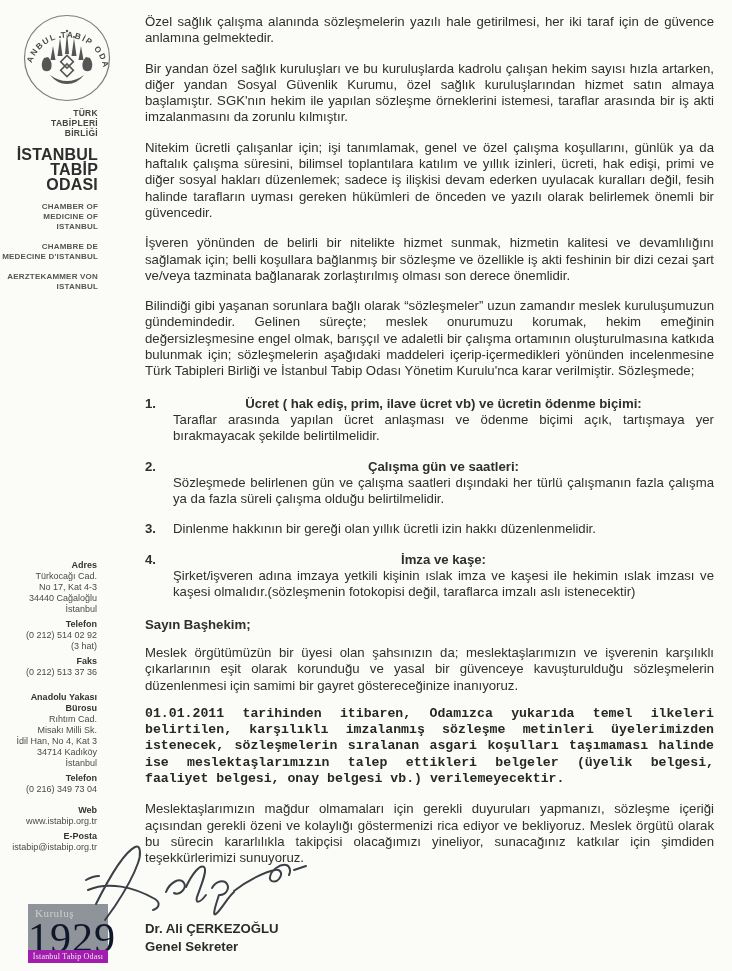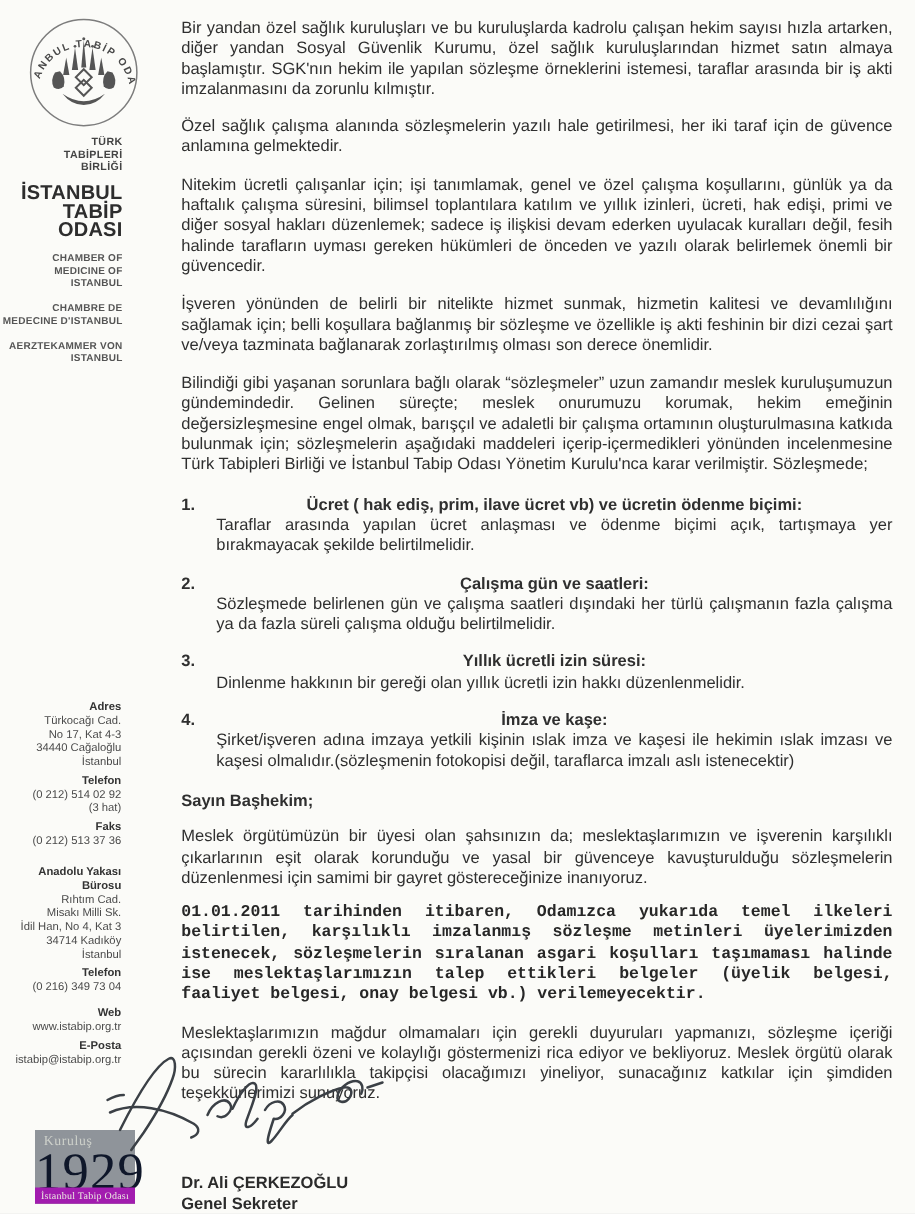--- a/index.html
+++ b/index.html
@@ -118,39 +118,38 @@
   </div>
 
   <div class="badge">
     <div class="kurulus">Kuruluş</div>
     <div class="year">1929</div>
     <div class="strip">İstanbul Tabip Odası</div>
   </div>
 
   <div class="main">
 
+    <div class="para">Özel sağlık çalışma alanında sözleşmelerin yazılı hale getirilmesi, her iki taraf için de güvence anlamına gelmektedir.</div>
     <div class="para">Bir yandan özel sağlık kuruluşları ve bu kuruluşlarda kadrolu çalışan hekim sayısı hızla artarken, diğer yandan Sosyal Güvenlik Kurumu, özel sağlık kuruluşlarından hizmet satın almaya başlamıştır. SGK'nın hekim ile yapılan sözleşme örneklerini istemesi, taraflar arasında bir iş akti imzalanmasını da zorunlu kılmıştır.</div>
-    <div class="para">Özel sağlık çalışma alanında sözleşmelerin yazılı hale getirilmesi, her iki taraf için de güvence anlamına gelmektedir.</div>
     <div class="para">Nitekim ücretli çalışanlar için;  işi tanımlamak, genel ve özel çalışma koşullarını, günlük ya da haftalık çalışma süresini, bilimsel toplantılara katılım ve yıllık izinleri, ücreti, hak edişi, primi ve diğer sosyal hakları düzenlemek; sadece iş ilişkisi devam ederken uyulacak kuralları değil, fesih halinde tarafların uyması gereken hükümleri de önceden ve yazılı olarak belirlemek önemli bir güvencedir.</div>
     <div class="para">İşveren yönünden de belirli bir nitelikte hizmet sunmak, hizmetin kalitesi ve devamlılığını sağlamak için; belli koşullara bağlanmış bir sözleşme ve özellikle iş akti feshinin bir dizi cezai şart ve/veya tazminata bağlanarak zorlaştırılmış olması son derece önemlidir.</div>
     <div class="para gap-lg">Bilindiği gibi yaşanan sorunlara bağlı olarak “sözleşmeler” uzun zamandır meslek kuruluşumuzun gündemindedir. Gelinen süreçte; meslek onurumuzu korumak, hekim emeğinin değersizleşmesine engel olmak, barışçıl ve adaletli bir çalışma ortamının oluşturulmasına katkıda bulunmak için; sözleşmelerin aşağıdaki maddeleri içerip-içermedikleri yönünden incelenmesine Türk Tabipleri Birliği ve İstanbul Tabip Odası Yönetim Kurulu'nca karar verilmiştir. Sözleşmede;</div>
 
     <div class="item">
       <span class="num">1.</span>
       <div class="ttl">Ücret ( hak ediş, prim, ilave ücret vb) ve ücretin ödenme biçimi:</div>
       <div>Taraflar arasında yapılan ücret anlaşması ve ödenme biçimi açık, tartışmaya yer bırakmayacak şekilde belirtilmelidir.</div>
     </div>
     <div class="item">
       <span class="num">2.</span>
       <div class="ttl">Çalışma gün ve saatleri:</div>
       <div>Sözleşmede belirlenen gün ve çalışma saatleri dışındaki her türlü çalışmanın fazla çalışma ya da fazla süreli çalışma olduğu belirtilmelidir.</div>
     </div>
     <div class="item">
       <span class="num">3.</span>
-      <div class="ttl">Yıllık ücretli izin süresi:</div>
       <div>Dinlenme hakkının bir gereği olan yıllık ücretli izin hakkı düzenlenmelidir.</div>
     </div>
     <div class="item gap-lg">
       <span class="num">4.</span>
       <div class="ttl">İmza ve kaşe:</div>
       <div>Şirket/işveren adına imzaya yetkili kişinin ıslak imza ve kaşesi ile hekimin ıslak imzası ve kaşesi olmalıdır.(sözleşmenin fotokopisi değil, taraflarca imzalı aslı istenecektir)</div>
     </div>
 
     <div class="salutation">Sayın Başhekim;</div>
     <div class="para" style="margin-bottom:12px">Meslek örgütümüzün bir üyesi olan şahsınızın da; meslektaşlarımızın ve işverenin karşılıklı çıkarlarının eşit olarak korunduğu ve yasal bir güvenceye kavuşturulduğu sözleşmelerin düzenlenmesi için samimi bir gayret göstereceğinize inanıyoruz.</div>

